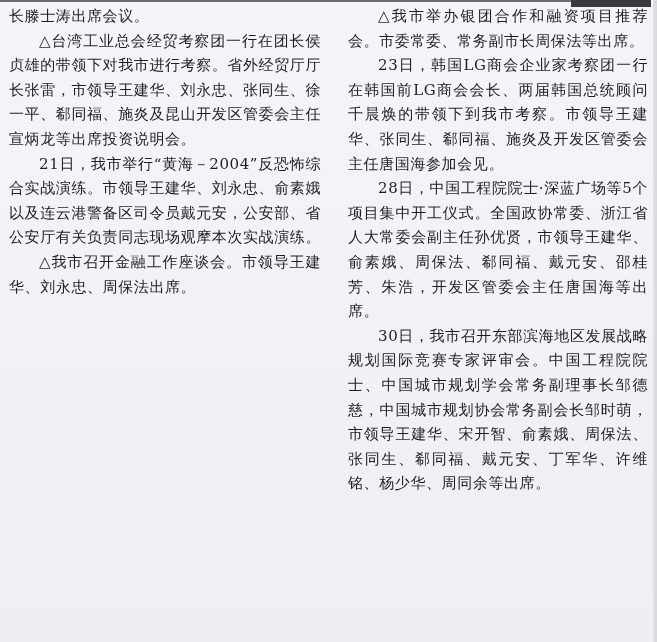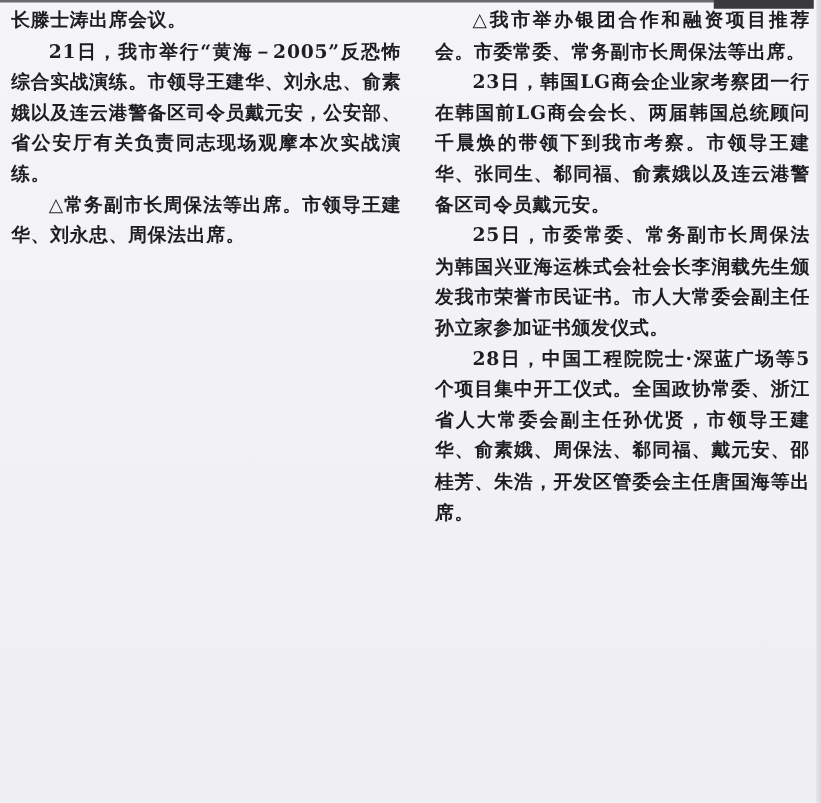--- a/index.html
+++ b/index.html
@@ -26,36 +26,37 @@
     background: linear-gradient(90deg, #e4e3e8, #d7d6db);
   }
   .column {
     position: absolute; top: 4px;
     font-size: 15px; line-height: 24.6px;
     letter-spacing: 0.6px;
     text-align: justify;
   }
   .col-left { left: 9px; width: 312px; }
   .col-right { left: 348px; width: 300px; }
-  .para { margin: 0; text-indent: 2em; font-weight: bold; }
+  .para { margin: 0; text-indent: 2em; }
   .para.cont { text-indent: 0; }
 </style>
 </head>
 <body>
 
 <div class="page">
   <div class="top-rule"></div>
   <div class="top-band"></div>
   <div class="right-edge"></div>
 
   <div class="column col-left">
     <p class="para cont">长滕士涛出席会议。</p>
-    <p class="para">21日，我市举行“黄海－2005”反恐怖综合实战演练。市领导王建华、刘永忠、俞素娥以及连云港警备区司令员戴元安，公安部、省公安厅有关负责同志现场观摩本次实战演练。</p>
-    <p class="para">△常务副市长周保法等出席。市领导王建华、刘永忠、周保法出席。</p>
+    <p class="para">△台湾工业总会经贸考察团一行在团长侯贞雄的带领下对我市进行考察。省外经贸厅厅长张雷，市领导王建华、刘永忠、张同生、徐一平、郗同福、施炎及昆山开发区管委会主任宣炳龙等出席投资说明会。</p>
+    <p class="para">21日，我市举行“黄海－2004”反恐怖综合实战演练。市领导王建华、刘永忠、俞素娥以及连云港警备区司令员戴元安，公安部、省公安厅有关负责同志现场观摩本次实战演练。</p>
+    <p class="para">△我市召开金融工作座谈会。市领导王建华、刘永忠、周保法出席。</p>
   </div>
 
   <div class="column col-right">
     <p class="para">△我市举办银团合作和融资项目推荐会。市委常委、常务副市长周保法等出席。</p>
-    <p class="para">23日，韩国LG商会企业家考察团一行在韩国前LG商会会长、两届韩国总统顾问千晨焕的带领下到我市考察。市领导王建华、张同生、郗同福、俞素娥以及连云港警备区司令员戴元安。</p>
-    <p class="para">25日，市委常委、常务副市长周保法为韩国兴亚海运株式会社会长李润载先生颁发我市荣誉市民证书。市人大常委会副主任孙立家参加证书颁发仪式。</p>
+    <p class="para">23日，韩国LG商会企业家考察团一行在韩国前LG商会会长、两届韩国总统顾问千晨焕的带领下到我市考察。市领导王建华、张同生、郗同福、施炎及开发区管委会主任唐国海参加会见。</p>
     <p class="para">28日，中国工程院院士·深蓝广场等5个项目集中开工仪式。全国政协常委、浙江省人大常委会副主任孙优贤，市领导王建华、俞素娥、周保法、郗同福、戴元安、邵桂芳、朱浩，开发区管委会主任唐国海等出席。</p>
+    <p class="para">30日，我市召开东部滨海地区发展战略规划国际竞赛专家评审会。中国工程院院士、中国城市规划学会常务副理事长邹德慈，中国城市规划协会常务副会长邹时萌，市领导王建华、宋开智、俞素娥、周保法、张同生、郗同福、戴元安、丁军华、许维铭、杨少华、周同余等出席。</p>
   </div>
 </div>
 
 </body></html>

